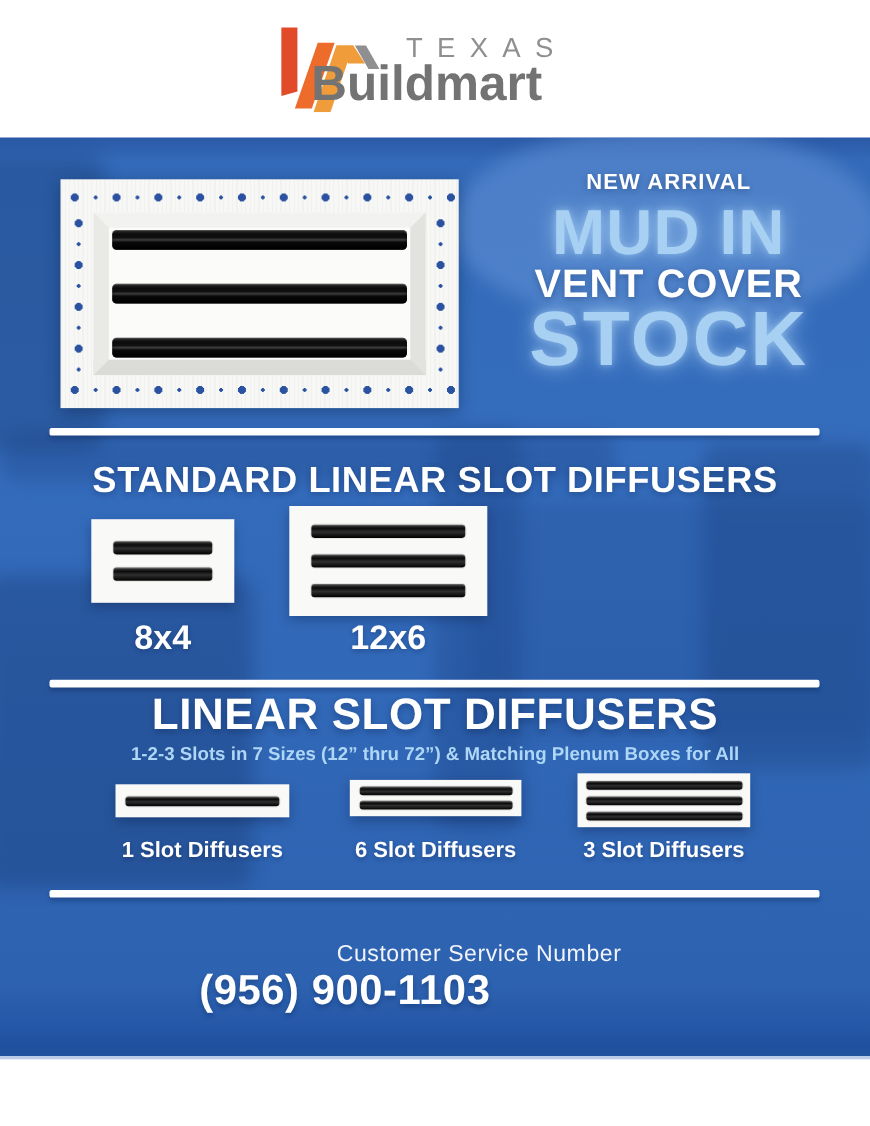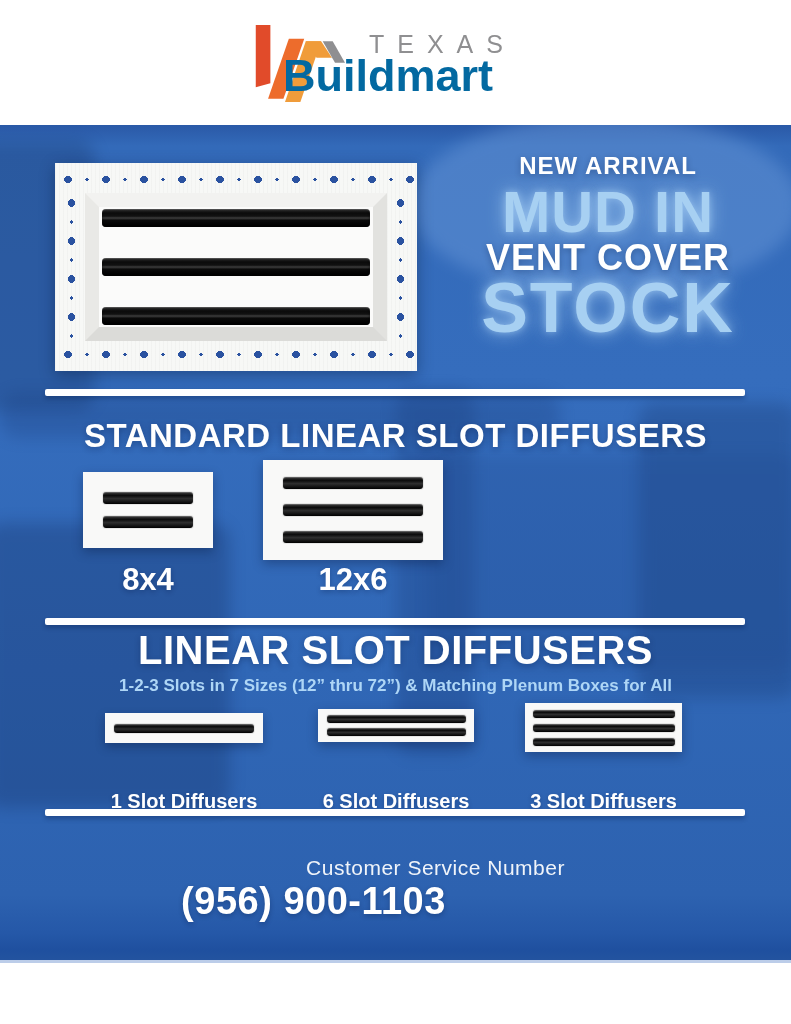--- a/index.html
+++ b/index.html
@@ -4,21 +4,21 @@
 <style>
   html,body{margin:0;padding:0;}
   body{width:791px;height:1024px;font-family:"Liberation Sans",sans-serif;background:#ffffff;}
   .page{position:relative;width:791px;height:1024px;overflow:hidden;background:#ffffff;}
 
   
   .header{position:absolute;left:0;top:0;width:791px;height:125px;background:#ffffff;padding-left:16px;}
   .logo{position:absolute;left:245px;top:18px;width:300px;height:100px;}
   .logo-mark{position:absolute;left:0;top:2px;width:100px;height:82px;}
   .brand-top{position:absolute;left:124px;top:12px;font-size:25px;letter-spacing:13px;color:#8f8f91;font-weight:400;}
-  .brand-bottom{position:absolute;left:38px;top:32px;font-size:45px;font-weight:bold;color:#0369a1;letter-spacing:0;}
+  .brand-bottom{position:absolute;left:38px;top:32px;font-size:45px;font-weight:bold;color:#737373;letter-spacing:0;}
 
   
   .blue{position:absolute;left:0;top:125px;width:791px;height:837px;overflow:hidden;
     background:linear-gradient(180deg,#2a59a7 0%,#336ab9 2.5%,#356dbd 30%,#3067b6 65%,#2d62b0 92%,#2558a8 96.5%,#1f509f 98.6%,#24549f 100%);}
   .blue-edge{position:absolute;left:0;top:960px;width:791px;height:3px;background:#bccde9;}
   .bgshape{position:absolute;filter:blur(8px);border-radius:18px;}
   .bs1{left:410px;top:-10px;width:390px;height:180px;background:#6b9ada;opacity:.45;border-radius:50%;}
   .bs2{left:-25px;top:15px;width:120px;height:270px;background:#142f60;opacity:.28;}
   .bs3{left:0px;top:268px;width:560px;height:45px;background:#13306b;opacity:.22;}
   .bs4{left:396px;top:265px;width:78px;height:365px;background:#1a3d7c;opacity:.30;}
@@ -44,21 +44,21 @@
   .dots-v.lft{left:3px;} .dots-v.rgt{right:3px;}
   .vent-frame{position:absolute;inset:30px;background:#fbfbfa;border:14px solid;
     border-color:#f2f2f0 #e2e2df #dbdbd8 #e9e9e6;}
   .vent-face{position:absolute;inset:0;display:flex;flex-direction:column;justify-content:space-between;padding:2px 3px;}
   .vent-slot{height:18px;border-radius:4px;
     background:linear-gradient(180deg,#2e2e2e 0%,#0b0b0b 22%,#111 40%,#3d3d3d 50%,#0a0a0a 62%,#000 100%);
     box-shadow:inset 0 1px 1px rgba(255,255,255,.2), inset 0 -2px 3px rgba(0,0,0,.85);}
 
   
   .hero-text{position:absolute;left:425px;top:23px;width:366px;text-align:center;color:#fff;font-weight:bold;}
-  .ht1{font-size:24px;line-height:36px;letter-spacing:1px;text-shadow:0 2px 6px rgba(0,20,60,.3);}
+  .ht1{font-size:20px;line-height:36px;letter-spacing:1px;text-shadow:0 2px 6px rgba(0,20,60,.3);}
   .ht2{font-size:58px;line-height:56px;color:#a7d0f2;letter-spacing:1px;
        text-shadow:0 0 18px rgba(175,215,250,.8),0 0 7px rgba(175,215,250,.5);}
   .ht3{font-size:36px;line-height:36px;letter-spacing:1px;text-shadow:0 2px 6px rgba(0,20,60,.3);}
   .ht4{font-size:36px;line-height:40px;letter-spacing:1px;text-shadow:0 2px 6px rgba(0,20,60,.3);}
   .ht5{font-size:70px;line-height:64px;color:#a7d0f2;letter-spacing:2px;
        text-shadow:0 0 18px rgba(175,215,250,.8),0 0 7px rgba(175,215,250,.5);}
 
   
   .sec2-heading{position:absolute;left:0;top:292px;width:791px;text-align:center;color:#fff;
     font-size:33px;font-weight:bold;letter-spacing:.5px;text-shadow:0 2px 6px rgba(0,20,60,.3);}
@@ -85,21 +85,21 @@
   .sec3-heading{position:absolute;left:0;top:503px;width:791px;text-align:center;color:#fff;
     font-size:40px;font-weight:bold;letter-spacing:.5px;text-shadow:0 2px 6px rgba(0,20,60,.3);}
   .sec3-sub{position:absolute;left:0;top:551px;width:791px;text-align:center;color:#aed6f6;
     font-size:17px;font-weight:bold;}
   .card-1slot{left:105px;top:588px;width:158px;height:30px;gap:5px;}
   .card-1slot .mini-slot{width:140px;height:9px;}
   .card-2slot{left:318px;top:584px;width:156px;height:33px;gap:5px;}
   .card-2slot .mini-slot{width:139px;height:8px;}
   .card-3slot{left:525px;top:578px;width:157px;height:49px;gap:6px;}
   .card-3slot .mini-slot{width:142px;height:8px;}
-  .slot-label{position:absolute;top:665px;text-align:center;color:#fff;font-weight:bold;font-size:20px;
+  .slot-label{position:absolute;top:637px;text-align:center;color:#fff;font-weight:bold;font-size:20px;
     text-shadow:0 2px 4px rgba(0,20,60,.3);}
   .sl1{left:95px;width:178px;} .sl2{left:308px;width:176px;} .sl3{left:515px;width:177px;}
 
   
   .service-label{position:absolute;left:0;top:731px;width:791px;text-align:center;
     color:rgba(255,255,255,.93);font-size:21px;letter-spacing:.5px;padding-left:40px;}
   .phone{position:absolute;left:0;top:755px;width:627px;text-align:center;color:#fff;
     font-size:38px;font-weight:bold;letter-spacing:.5px;text-shadow:0 2px 5px rgba(0,20,60,.3);}
 
   .d1{top:264px;} .d2{top:493px;} .d3{top:684px;}

